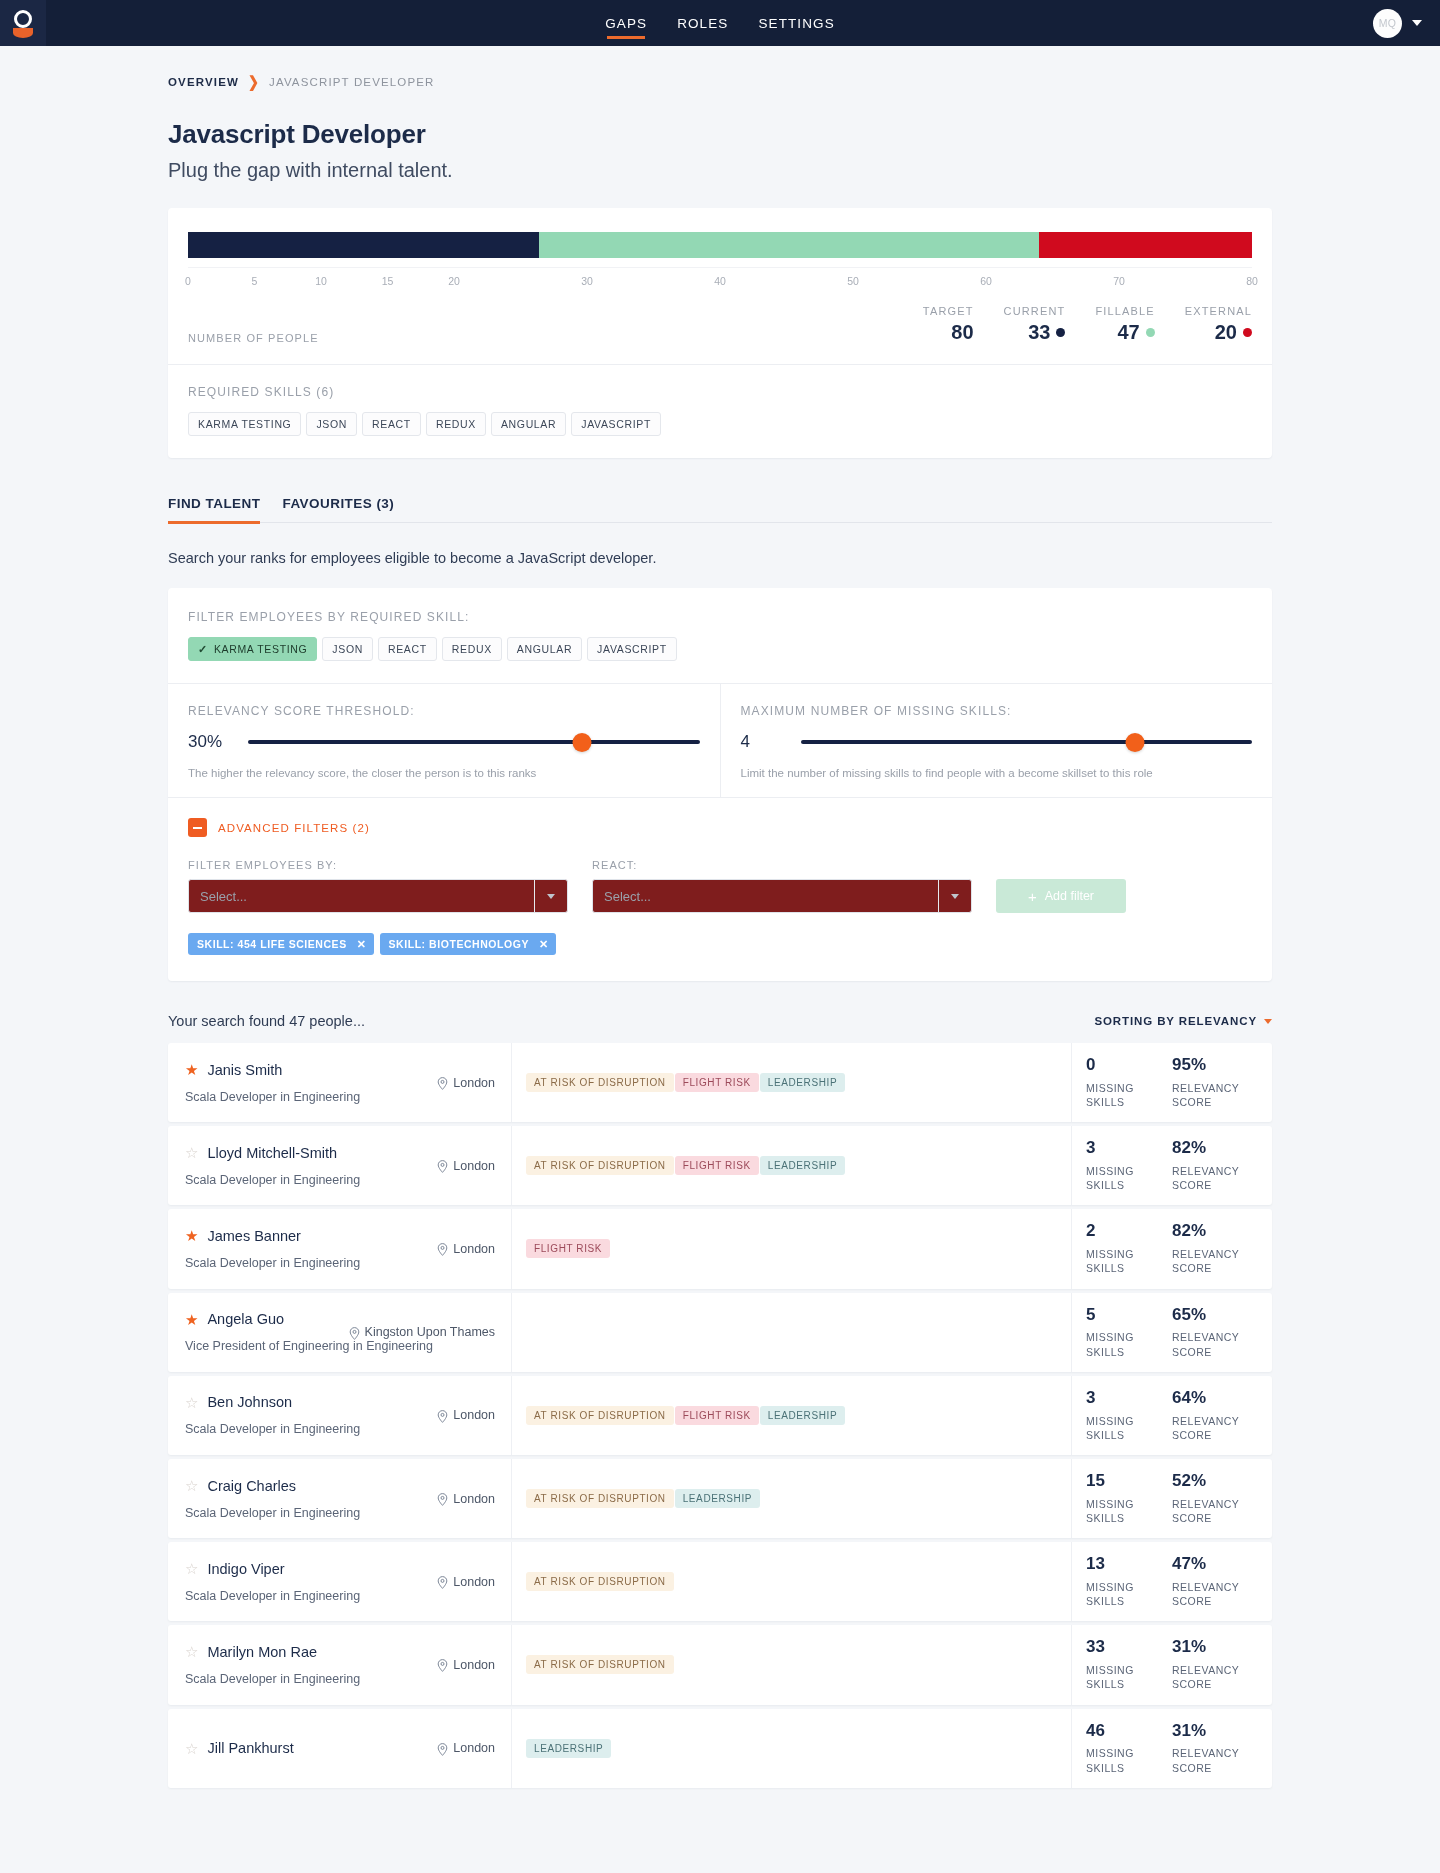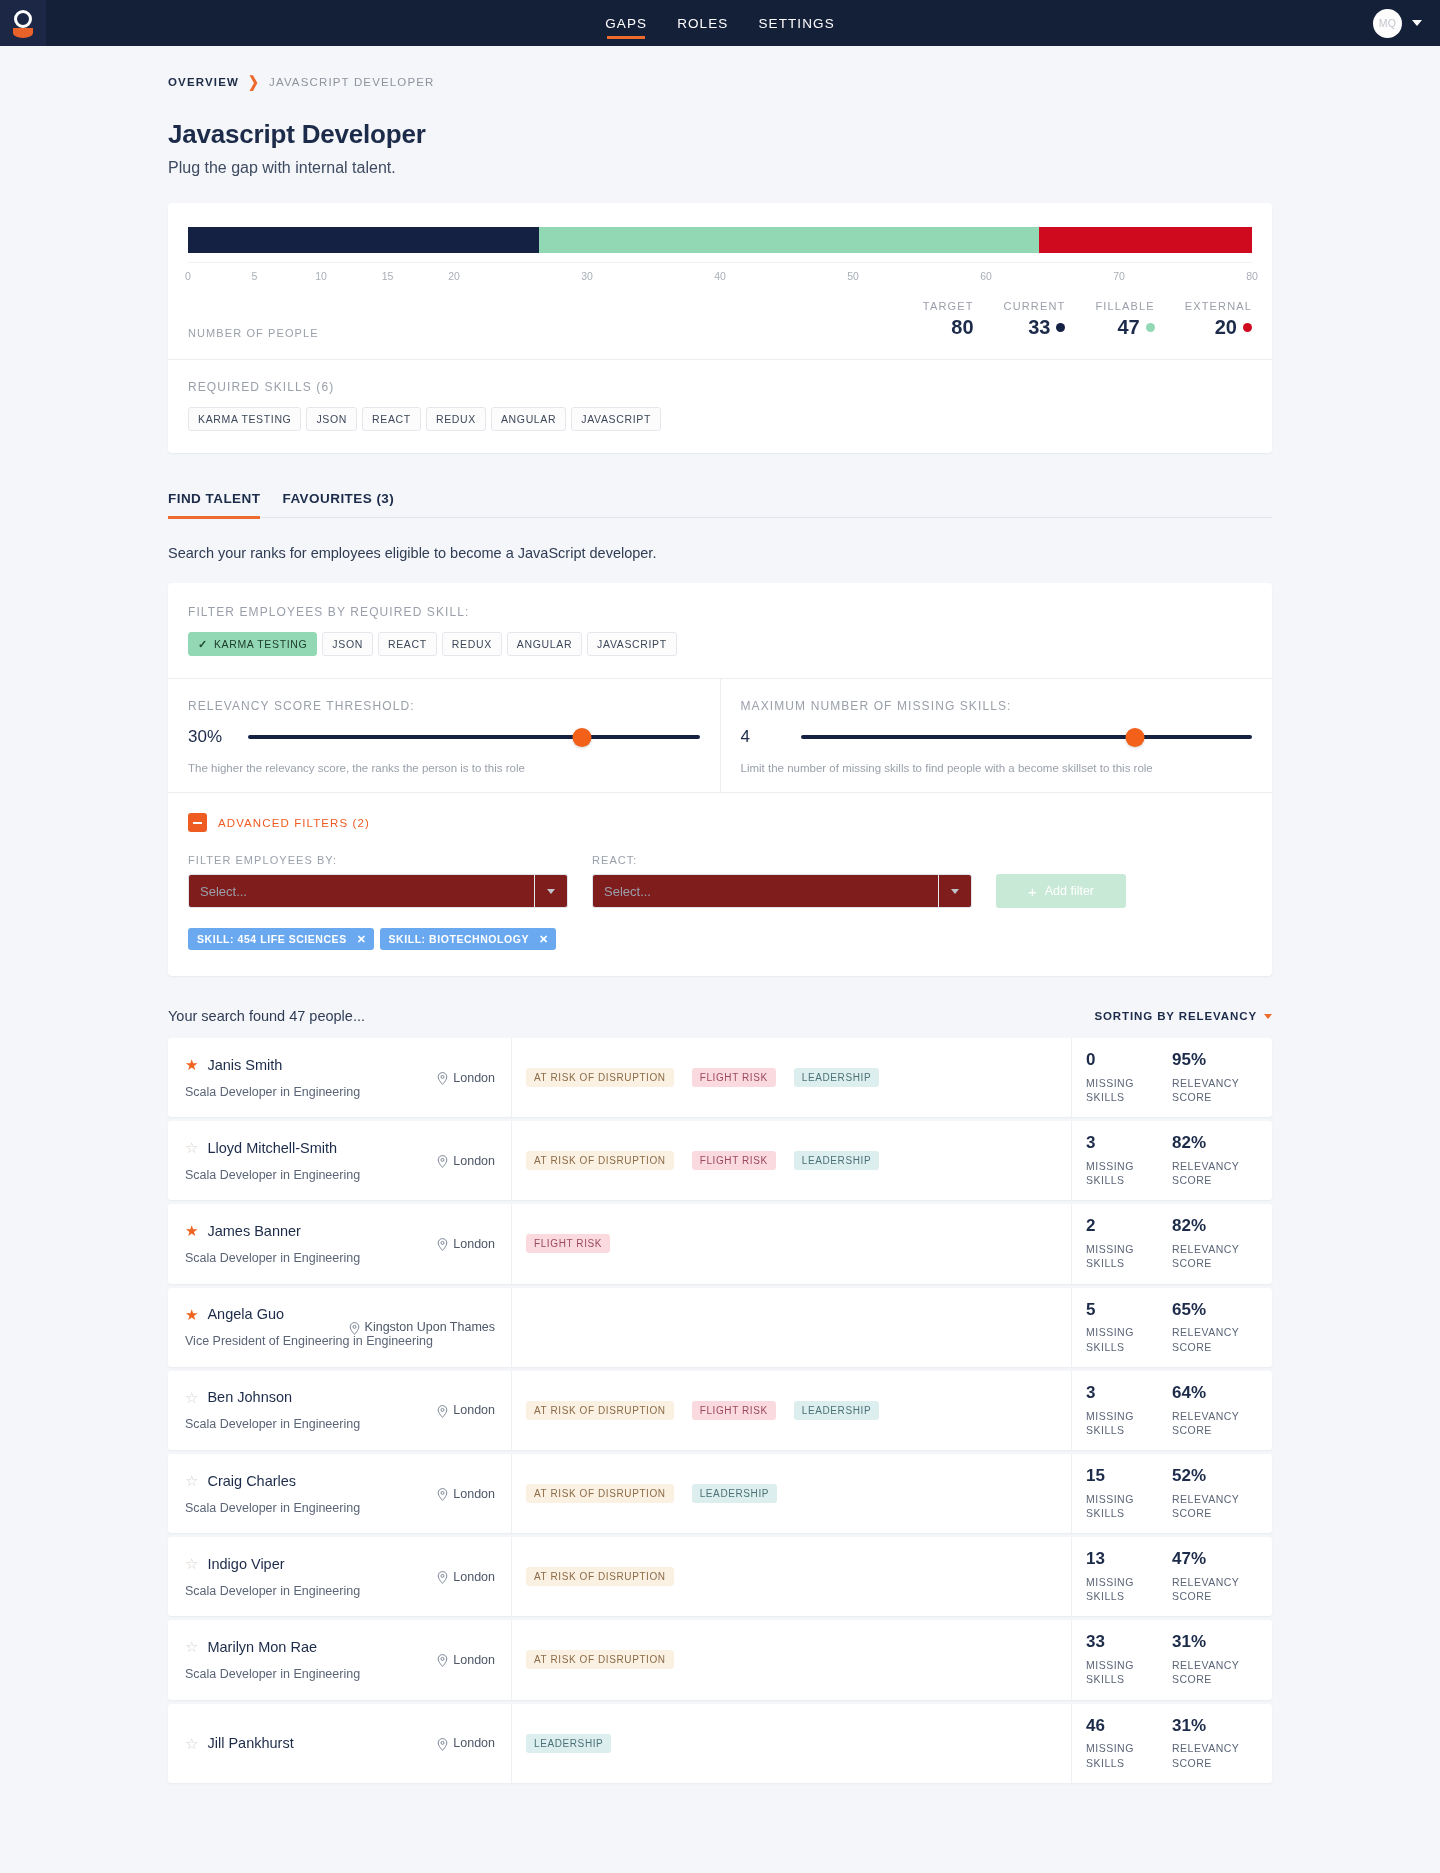--- a/index.html
+++ b/index.html
@@ -101,21 +101,21 @@
   .crumb-current { color: #8e949e; }
 
   .page-title {
     font-size: 26px;
     color: #1c2b49;
     font-weight: bold;
     margin-top: 30px;
     letter-spacing: -.2px;
   }
   .page-sub {
-    font-size: 16px;
+    font-size: 20px;
     color: #3f4b61;
     margin-top: 9px;
   }
 
   
   .card {
     background: #ffffff;
     border-radius: 4px;
     margin-top: 26px;
     box-shadow: 0 1px 2px rgba(25,35,60,.06);
@@ -392,21 +392,21 @@
   }
   .pin {
     width: 11px; height: 11px;
     position: relative; flex-shrink: 0;
   }
   .pin svg { display: block; }
 
   .col-tags {
     flex: 1 1 auto;
     display: flex; align-items: center;
-    gap: 18px;
+    gap: 1px;
     padding: 12px 14px;
     border-right: 1px solid #eef0f4;
     flex-wrap: wrap;
   }
   .tag {
     border-radius: 3px;
     padding: 4px 8px;
     font-size: 10px;
     letter-spacing: .6px;
     white-space: nowrap;
@@ -559,21 +559,21 @@
     <div class="panel-sliders">
       <div class="slider-col">
         <div class="section-label">RELEVANCY SCORE THRESHOLD:</div>
         <div class="slider-row">
           <div class="slider-value">30%</div>
           <div class="slider-track">
             <div class="slider-rail"></div>
             <div class="slider-knob" id="knob-relevancy" style="left: 74%;"></div>
           </div>
         </div>
-        <div class="slider-help">The higher the relevancy score, the ranks the person is to this role</div>
+        <div class="slider-help">The higher the relevancy score, the closer the person is to this ranks</div>
       </div>
       <div class="slider-col">
         <div class="section-label">MAXIMUM NUMBER OF MISSING SKILLS:</div>
         <div class="slider-row">
           <div class="slider-value">4</div>
           <div class="slider-track">
             <div class="slider-rail"></div>
             <div class="slider-knob" id="knob-missing" style="left: 74%;"></div>
           </div>
         </div>

